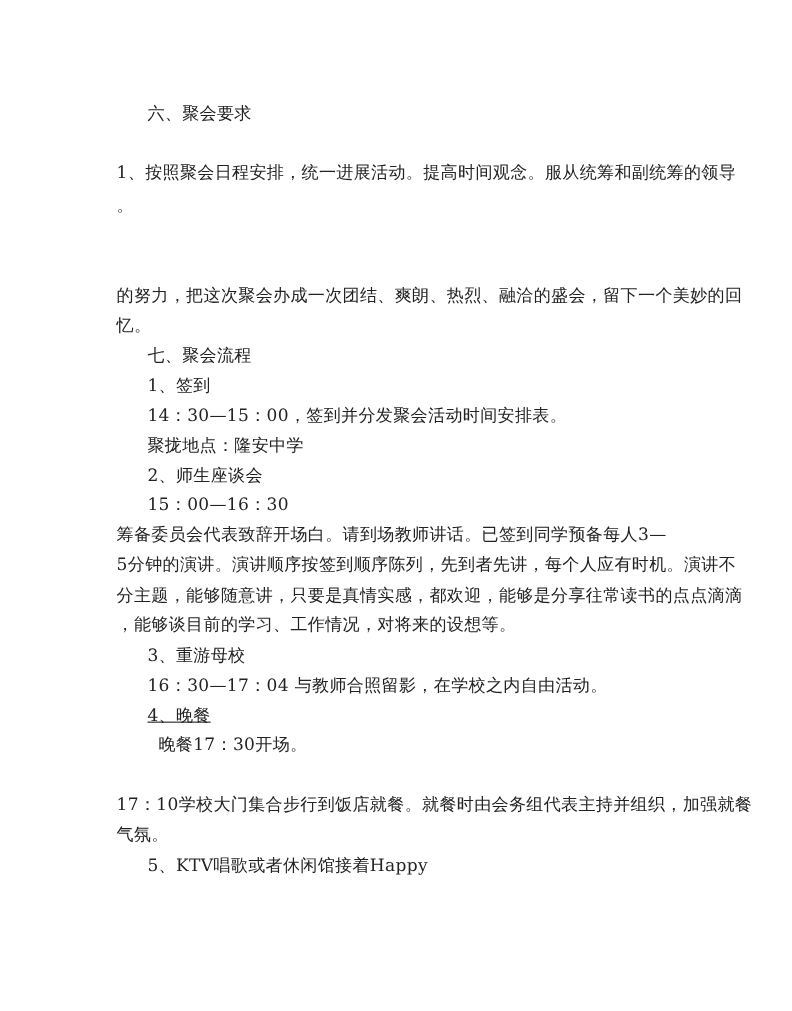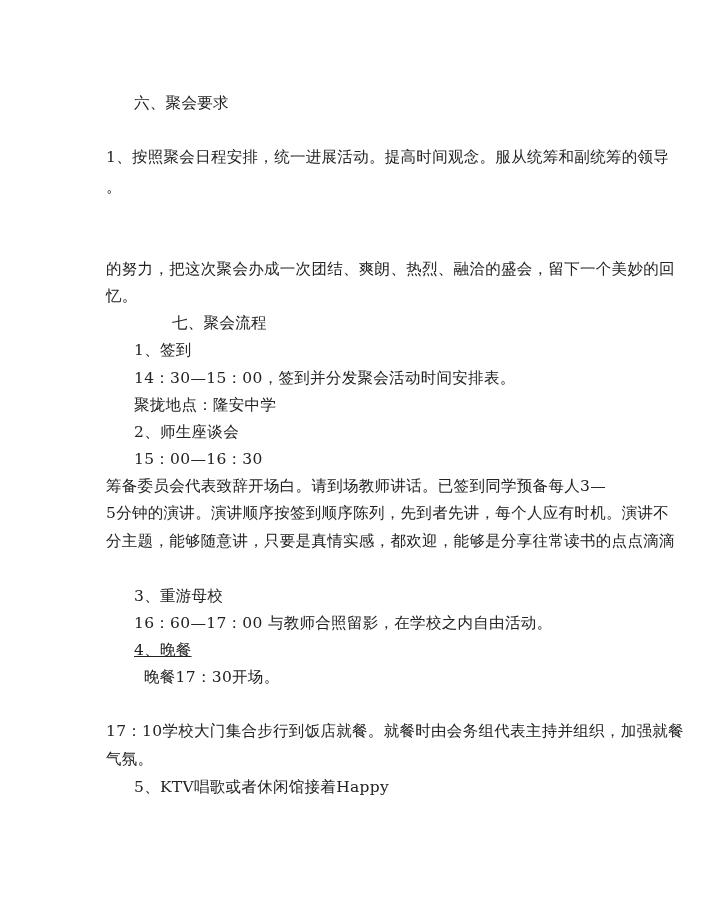--- a/index.html
+++ b/index.html
@@ -16,34 +16,35 @@
 
 <div class="page">
   <div class="line head" style="top:93px;">六、聚会要求</div>
 
   <div class="line full" style="top:147px;">1、按照聚会日程安排，统一进展活动。提高时间观念。服从统筹和副统筹的领导</div>
   <div class="line full" style="top:177px;">。</div>
 
   <div class="line full" style="top:259px;">的努力，把这次聚会办成一次团结、爽朗、热烈、融洽的盛会，留下一个美妙的回</div>
   <div class="line full" style="top:286px;">忆。</div>
 
-  <div class="line head" style="top:313px;margin-left:38px;">七、聚会流程</div>
+  <div class="line head" style="top:313px;">七、聚会流程</div>
 
   <div class="line ind" style="top:340px;">1、签到</div>
   <div class="line ind" style="top:368px;">14：30—15：00，签到并分发聚会活动时间安排表。</div>
   <div class="line ind" style="top:395px;">聚拢地点：隆安中学</div>
 
   <div class="line ind" style="top:422px;">2、师生座谈会</div>
   <div class="line ind" style="top:449px;">15：00—16：30</div>
   <div class="line full" style="top:476px;">筹备委员会代表致辞开场白。请到场教师讲话。已签到同学预备每人3—</div>
   <div class="line full" style="top:503px;">5分钟的演讲。演讲顺序按签到顺序陈列，先到者先讲，每个人应有时机。演讲不</div>
   <div class="line full" style="top:531px;">分主题，能够随意讲，只要是真情实感，都欢迎，能够是分享往常读书的点点滴滴</div>
+  <div class="line full" style="top:558px;">，能够谈目前的学习、工作情况，对将来的设想等。</div>
 
   <div class="line ind" style="top:586px;">3、重游母校</div>
-  <div class="line ind" style="top:613px;">16：60—17：00 与教师合照留影，在学校之内自由活动。</div>
+  <div class="line ind" style="top:613px;">16：30—17：04 与教师合照留影，在学校之内自由活动。</div>
 
   <div class="line ind" style="top:640px;text-decoration:underline;">4、晚餐</div>
   <div class="line ind" style="top:667px;margin-left:10px;">晚餐17：30开场。</div>
   <div class="line full" style="top:721px;">17：10学校大门集合步行到饭店就餐。就餐时由会务组代表主持并组织，加强就餐</div>
   <div class="line full" style="top:749px;">气氛。</div>
 
   <div class="line head" style="top:777px;">5、KTV唱歌或者休闲馆接着Happy</div>
 </div>
 
 </body></html>

